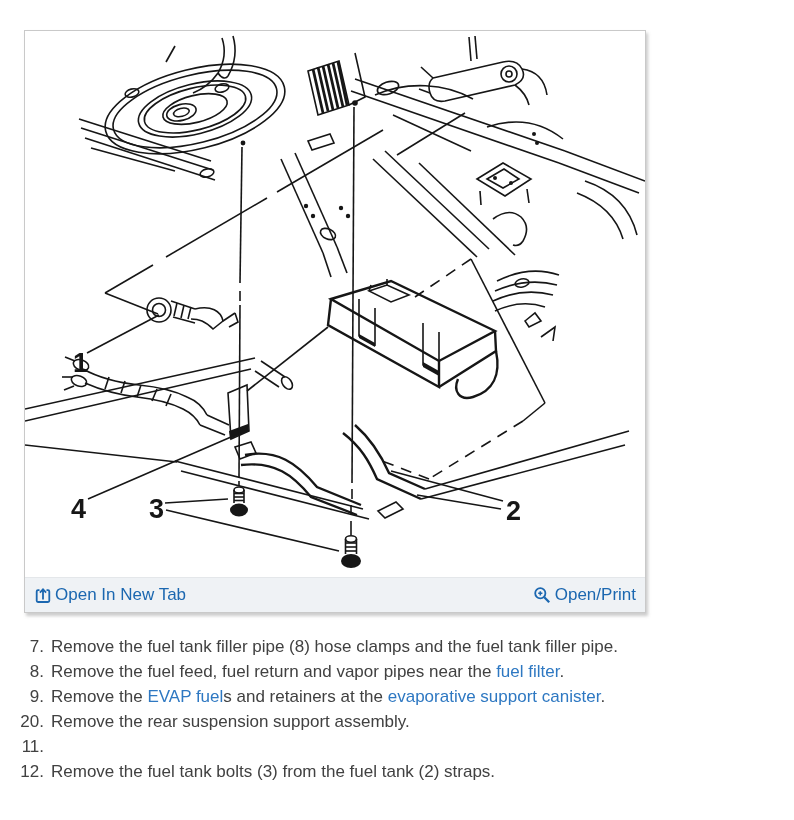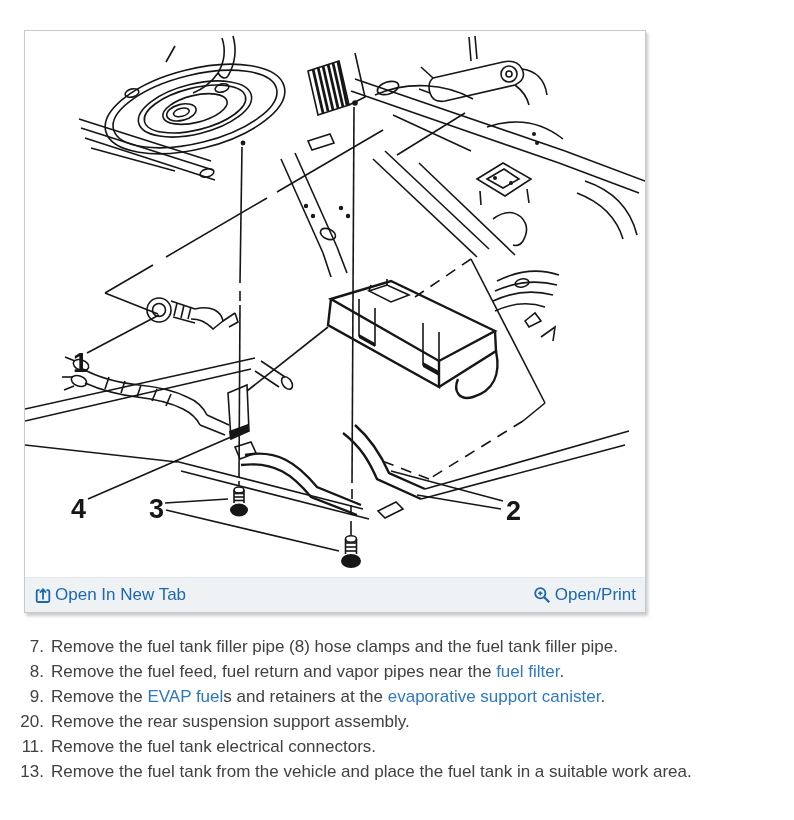--- a/index.html
+++ b/index.html
@@ -309,19 +309,18 @@
     <div class="step-row">
       <span class="step-num">9.</span>
       <span class="step-text">Remove the <a class="inline-link">EVAP fuel</a>s and retainers at the <a class="inline-link">evaporative support canister</a>.</span>
     </div>
     <div class="step-row">
       <span class="step-num">20.</span>
       <span class="step-text">Remove the rear suspension support assembly.</span>
     </div>
     <div class="step-row">
       <span class="step-num">11.</span>
-      <span class="step-text">Remove the fuel tank electrical connectors.</span>
-    </div>
-    <div class="step-row">
-      <span class="step-num">13.</span>
-      <span class="step-text">Remove the fuel tank from the vehicle and place the fuel tank in a suitable work area.</span>
+    </div>
+    <div class="step-row">
+      <span class="step-num">12.</span>
+      <span class="step-text">Remove the fuel tank bolts (3) from the fuel tank (2) straps.</span>
     </div>
   </div>
 
 </body></html>

